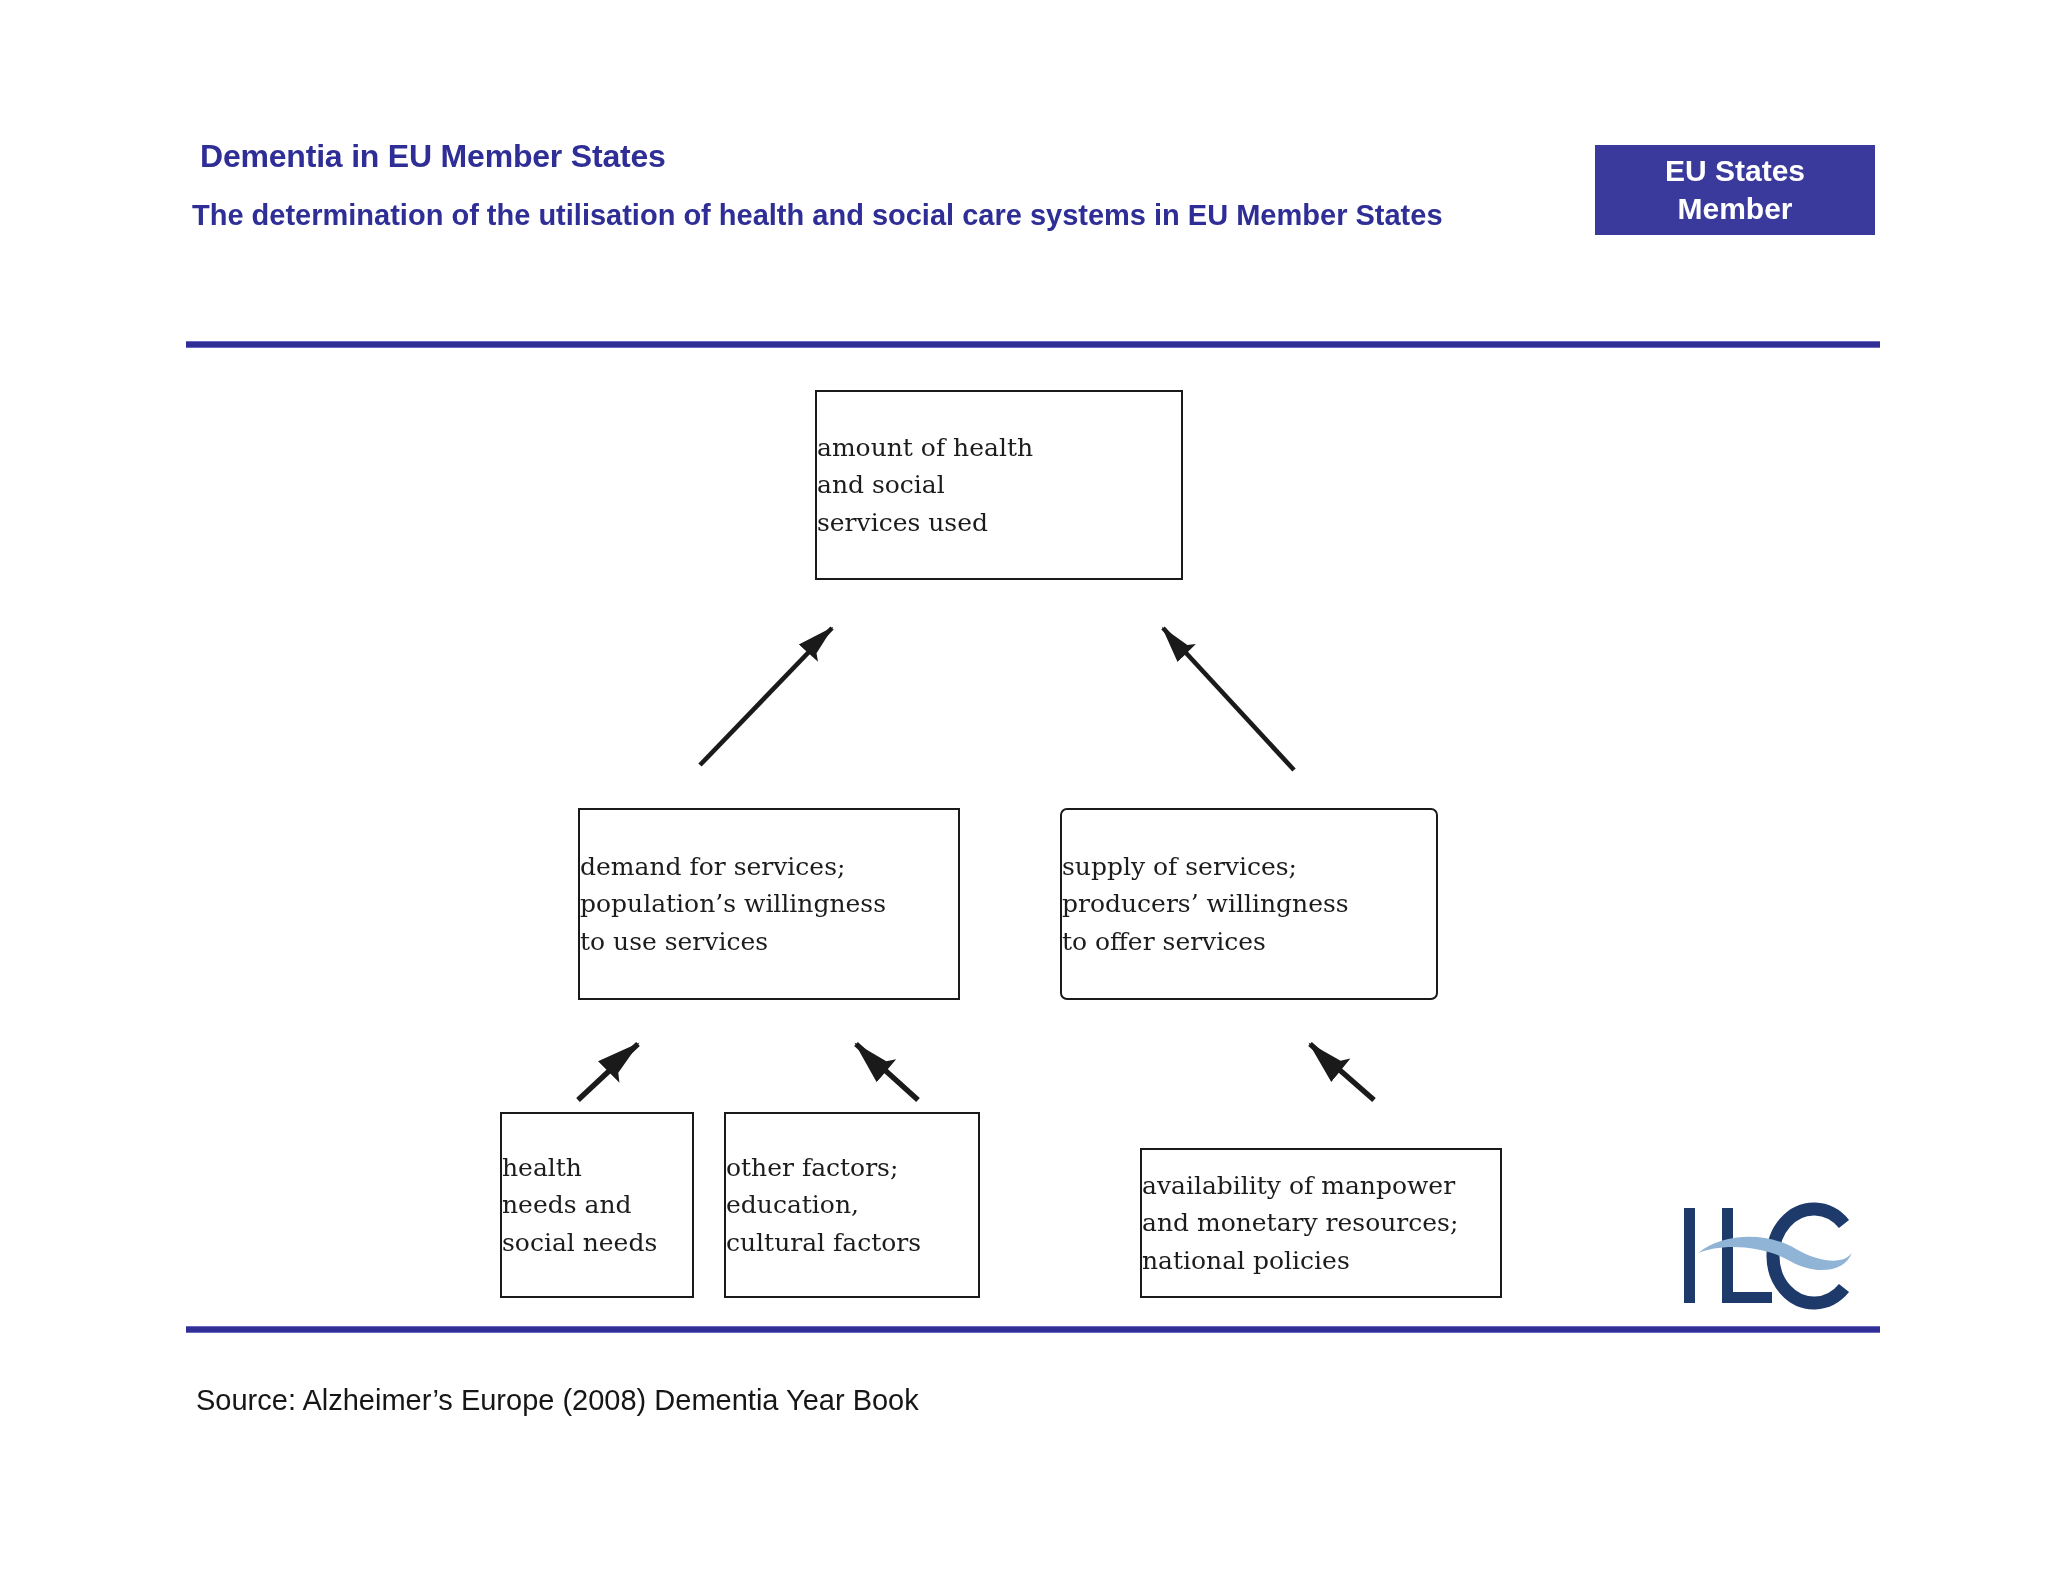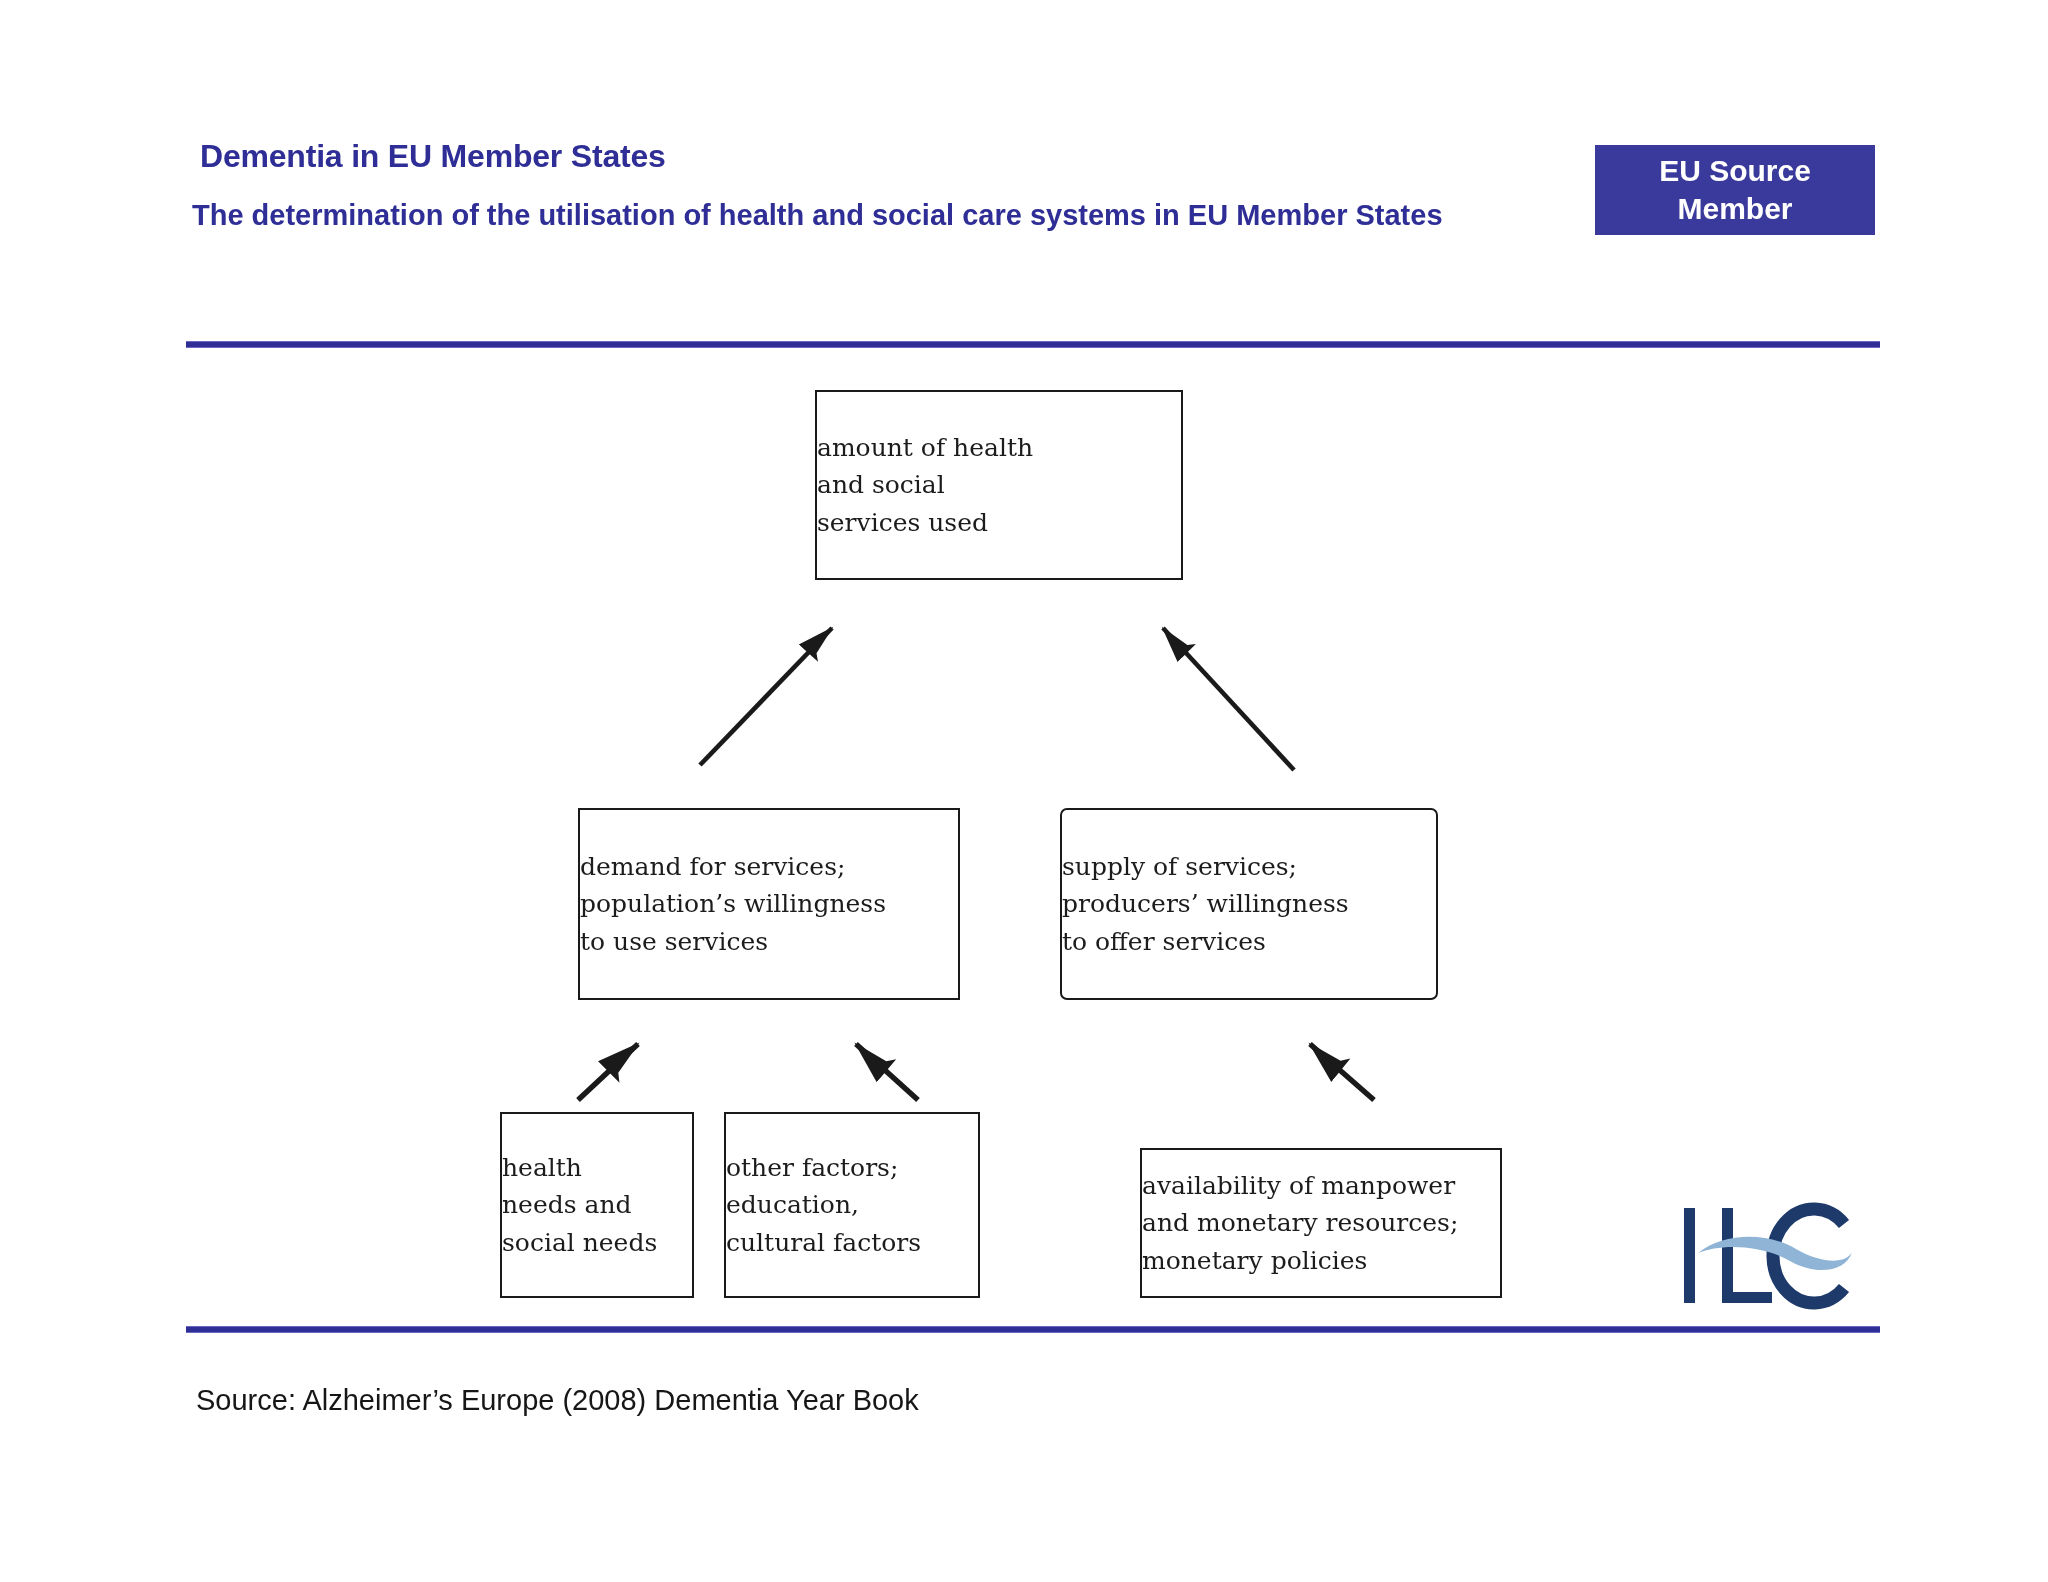--- a/index.html
+++ b/index.html
@@ -140,21 +140,21 @@
 </head>
 <body>
 
 <div class="slide">
 
   <div id="header-title">Dementia in EU Member States</div>
 
   <div id="header-subtitle">The determination of the utilisation of health and social care systems in EU Member States</div>
 
   <div id="section-badge">
-    <span>EU Source</span>
+    <span>EU States</span>
     <span>Member</span>
   </div>
 
   <div class="rule" id="rule-top"></div>
 
   <div id="diagram">
 
     <svg id="diagram-svg" width="2048" height="1582" viewBox="0 0 2048 1582" xmlns="http://www.w3.org/2000/svg">
       <defs>
         <marker id="arrowhead" markerWidth="9" markerHeight="9" refX="7.6" refY="3.1" orient="auto" markerUnits="strokeWidth">
@@ -220,21 +220,21 @@
         <span class="ln">other factors;</span>
         <span class="ln">education,</span>
         <span class="ln">cultural factors</span>
       </span>
     </div>
 
     <div class="node-box" id="node-resources">
       <span class="lines">
         <span class="ln">availability of manpower</span>
         <span class="ln">and  monetary resources;</span>
-        <span class="ln">monetary policies</span>
+        <span class="ln">national policies</span>
       </span>
     </div>
   </div>
 
   <svg id="ilc-logo" viewBox="0 0 200 118" xmlns="http://www.w3.org/2000/svg">
 
     <rect x="8" y="10" width="11" height="95" fill="#1d3a6b"></rect>
 
     <rect x="46" y="10" width="11" height="95" fill="#1d3a6b"></rect>
     <rect x="46" y="94" width="50" height="11" fill="#1d3a6b"></rect>

